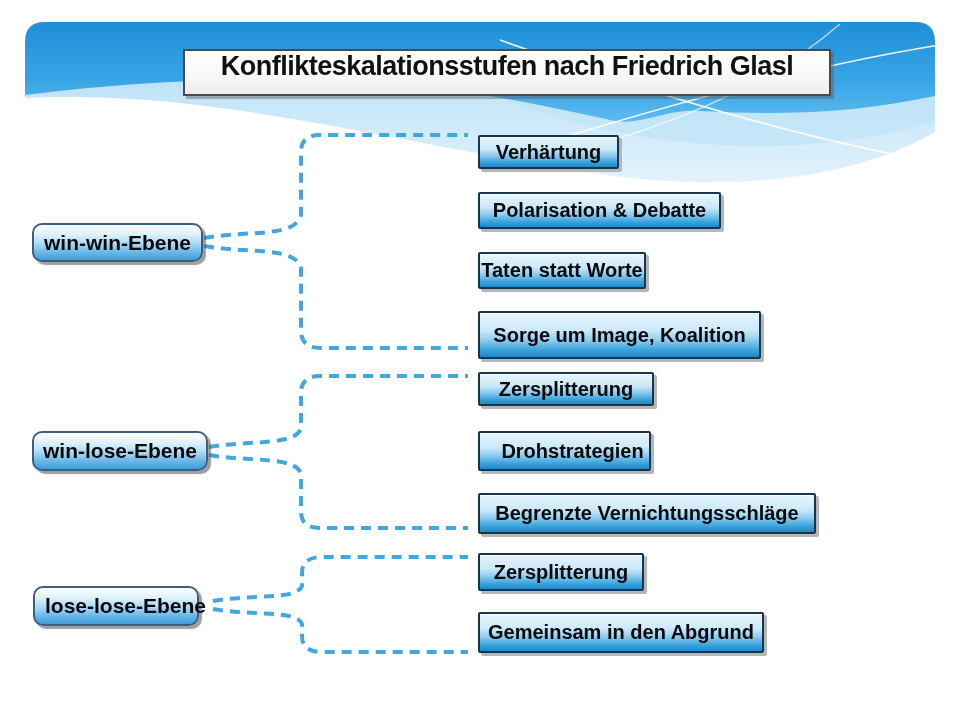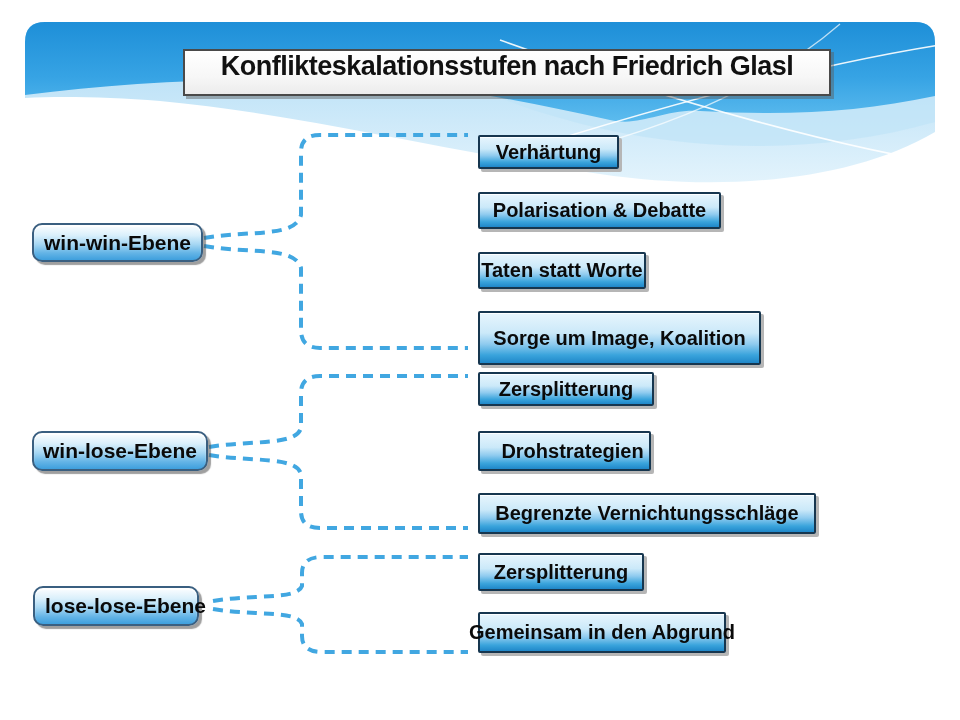--- a/index.html
+++ b/index.html
@@ -97,32 +97,32 @@
 
   <div class="stage-box" style="left:478px;top:135px;width:141px;height:34px;">
     <span>Verhärtung</span>
   </div>
   <div class="stage-box" style="left:478px;top:192px;width:243px;height:37px;">
     <span>Polarisation &amp; Debatte</span>
   </div>
   <div class="stage-box" style="left:478px;top:252px;width:168px;height:37px;">
     <span>Taten statt Worte</span>
   </div>
-  <div class="stage-box" style="left:478px;top:311px;width:283px;height:54px;">
+  <div class="stage-box" style="left:478px;top:311px;width:283px;height:48px;">
     <span>Sorge um Image, Koalition</span>
   </div>
   <div class="stage-box" style="left:478px;top:372px;width:176px;height:34px;">
     <span>Zersplitterung</span>
   </div>
   <div class="stage-box" style="left:478px;top:431px;width:173px;height:40px;padding-left:16px;">
     <span>Drohstrategien</span>
   </div>
   <div class="stage-box" style="left:478px;top:493px;width:338px;height:41px;">
     <span>Begrenzte Vernichtungsschläge</span>
   </div>
   <div class="stage-box" style="left:478px;top:553px;width:166px;height:38px;">
     <span>Zersplitterung</span>
   </div>
-  <div class="stage-box" style="left:478px;top:612px;width:248px;height:41px;">
+  <div class="stage-box" style="left:478px;top:612px;width:286px;height:41px;">
     <span>Gemeinsam in den Abgrund</span>
   </div>
 
 </div>
 
 </body></html>

